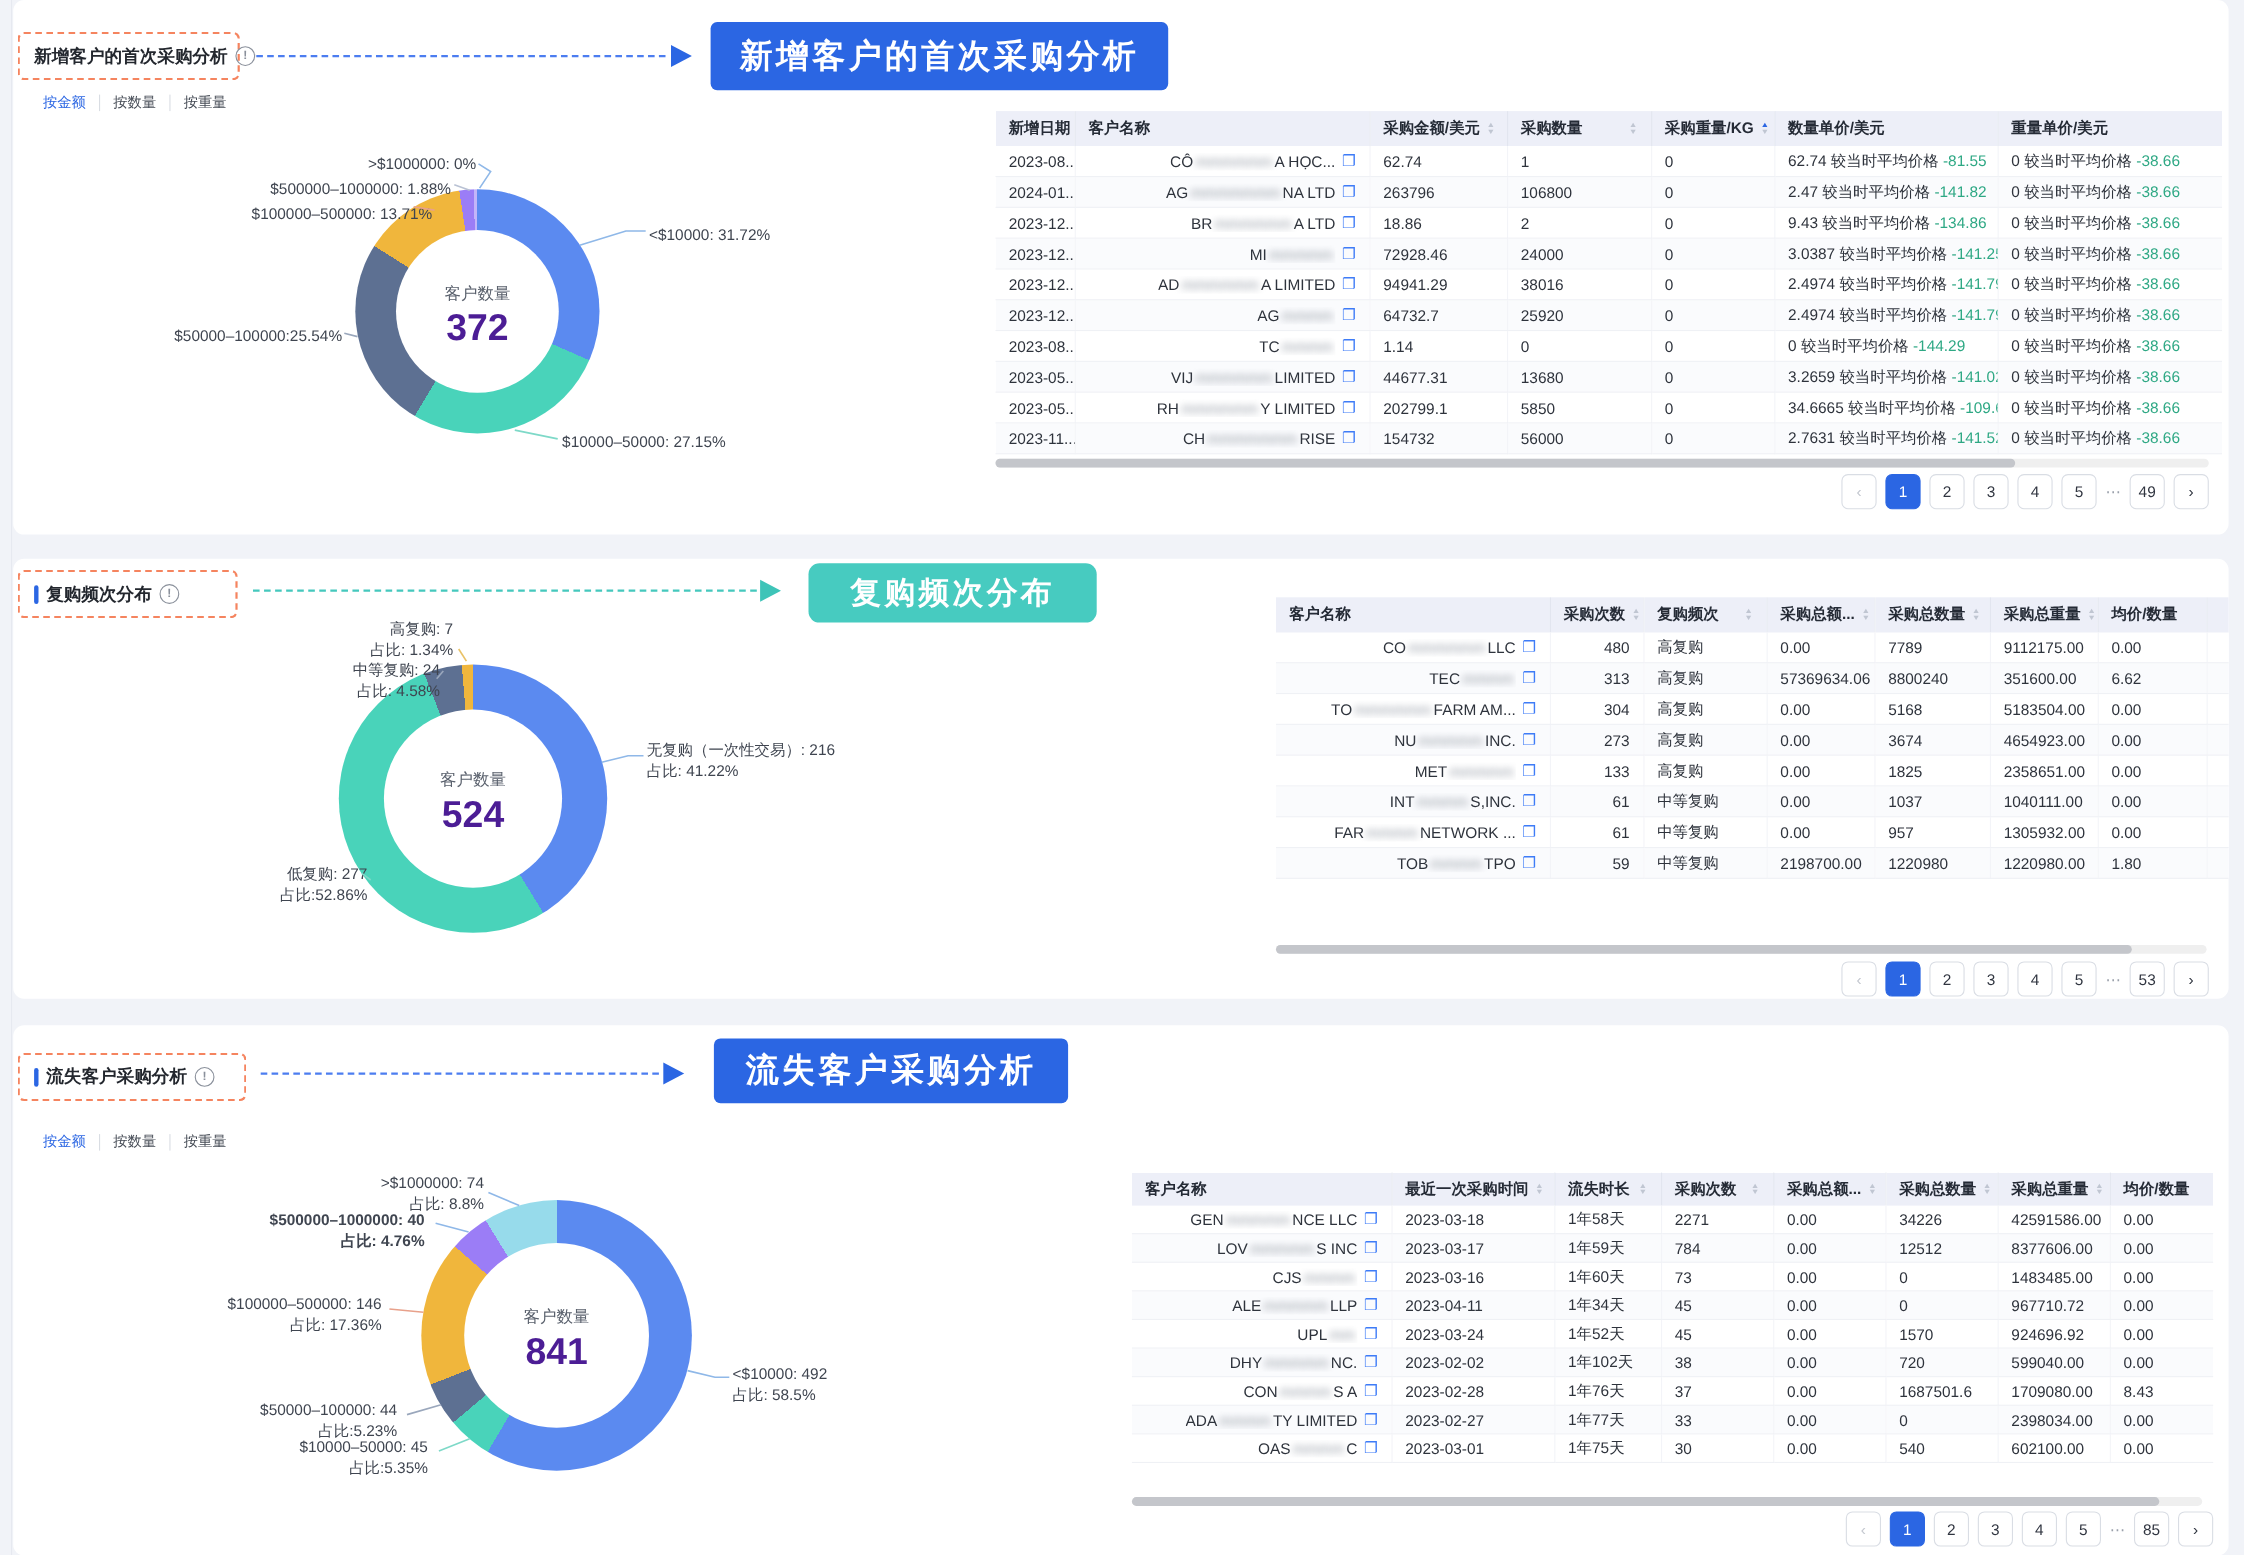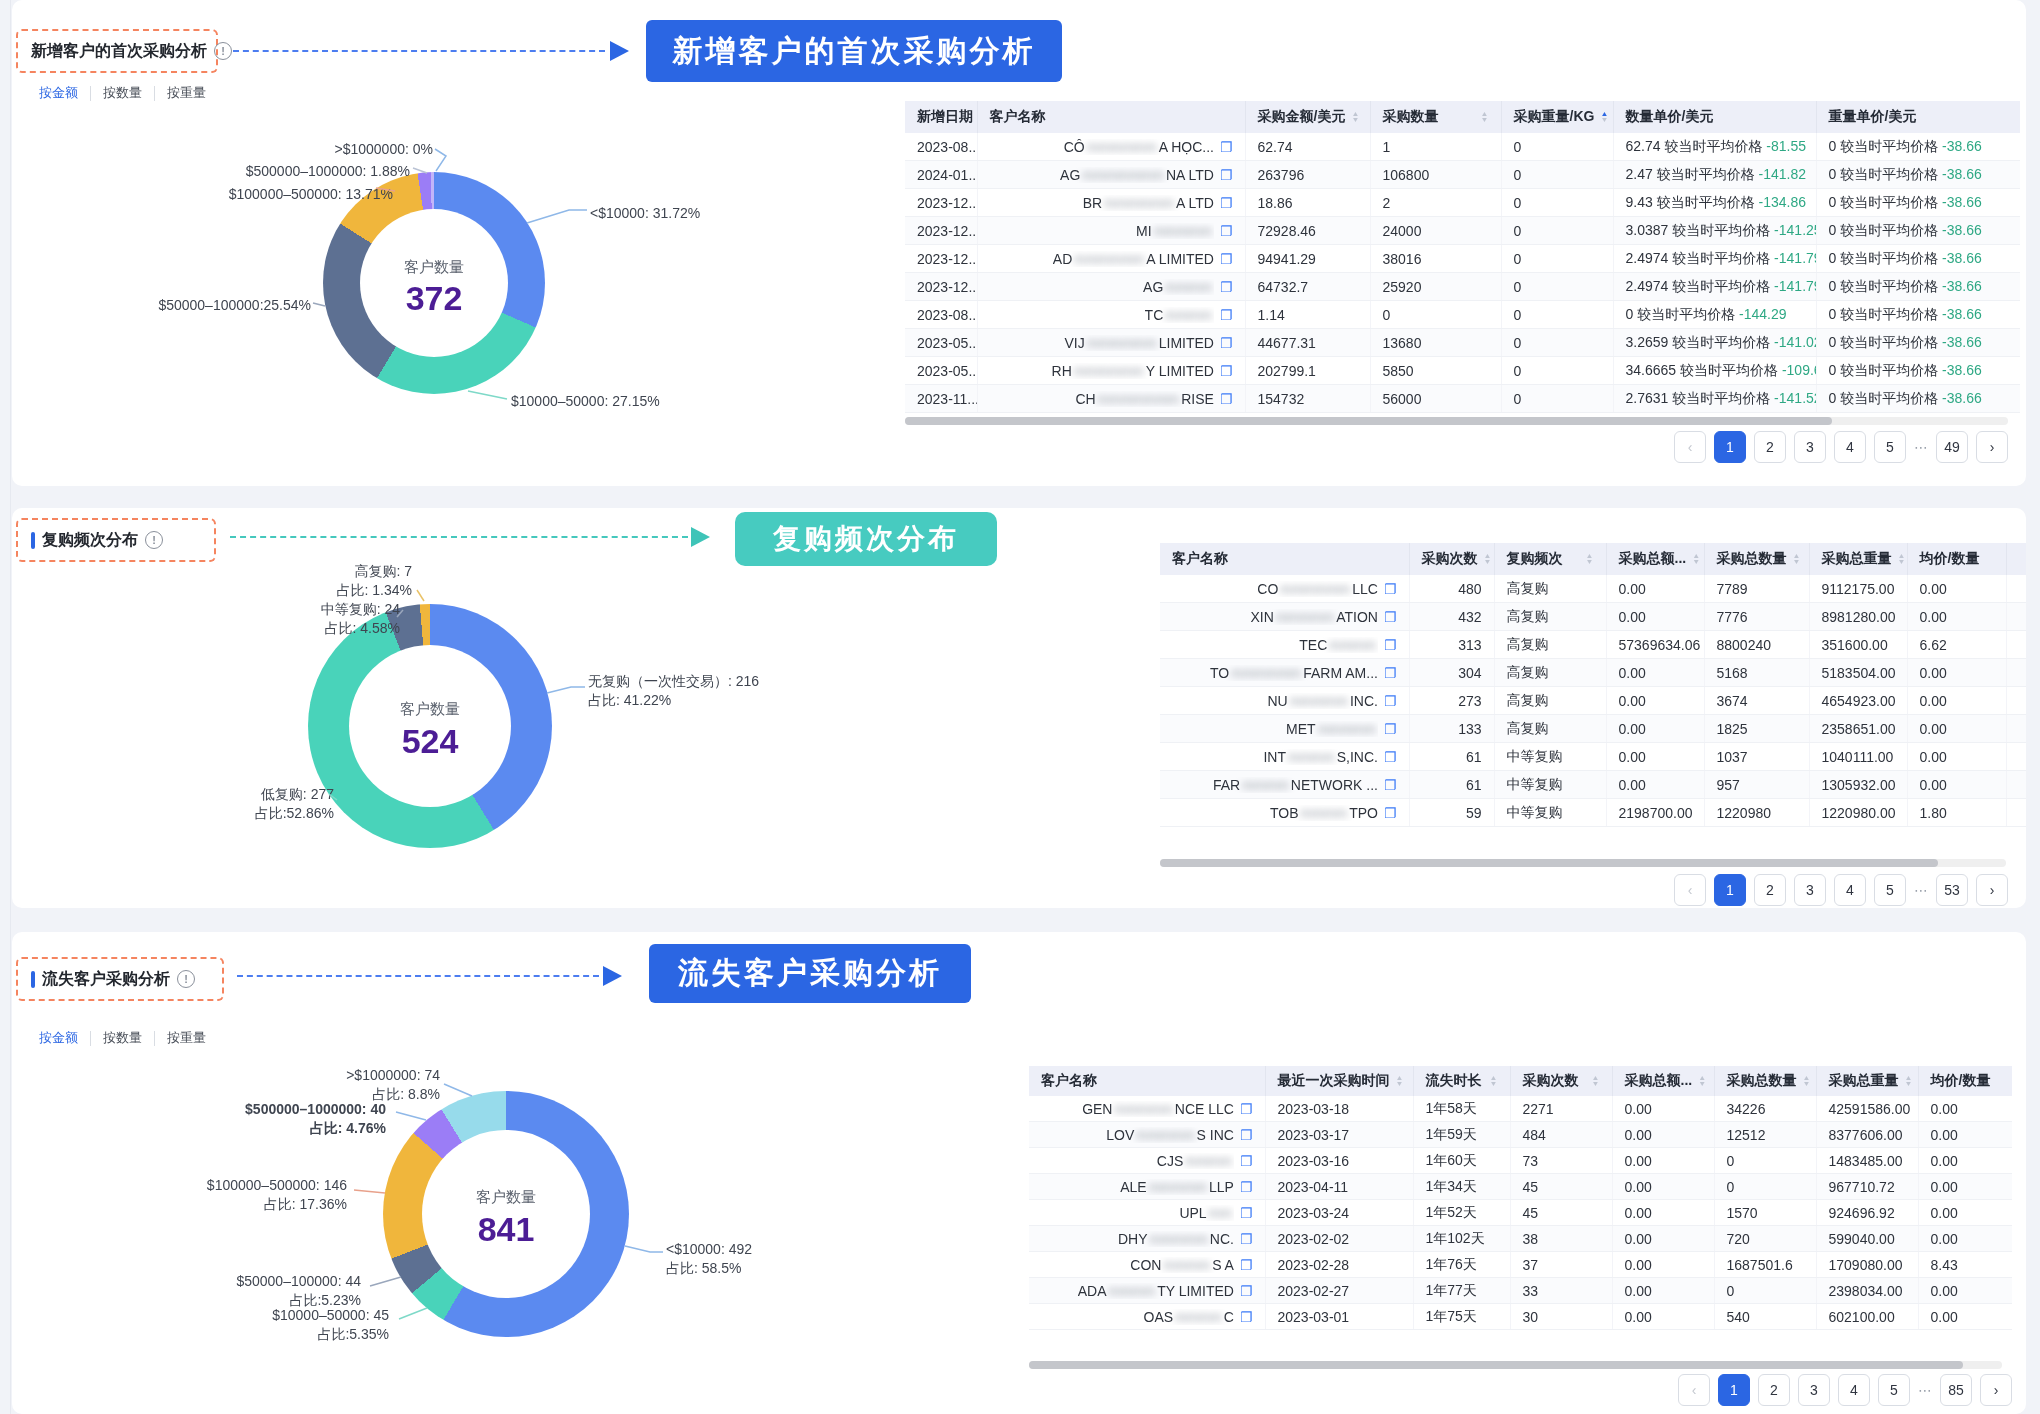--- a/index.html
+++ b/index.html
@@ -432,35 +432,20 @@
           </td>
       <td class="num-r">480</td>
       <td>高复购</td>
       <td>0.00</td>
       <td>7789</td>
       <td>9112175.00</td>
       <td>0.00</td>
       <td></td>
     </tr>
 
-    <tr>
-      <td>
-            <div class="name-td">
-              <span class="name-wrap"><span>XIN</span><span class="redact">mmmmm</span><span>ATION</span></span>
-              <span class="copy">❐</span>
-            </div>
-          </td>
-      <td class="num-r">432</td>
-      <td>高复购</td>
-      <td>0.00</td>
-      <td>7776</td>
-      <td>8981280.00</td>
-      <td>0.00</td>
-      <td></td>
-    </tr>
 
     <tr>
       <td>
             <div class="name-td">
               <span class="name-wrap"><span>TEC</span><span class="redact">mmmm</span><span></span></span>
               <span class="copy">❐</span>
             </div>
           </td>
       <td class="num-r">313</td>
       <td>高复购</td>
@@ -730,21 +715,21 @@
 
     <tr>
       <td>
             <div class="name-td">
               <span class="name-wrap"><span>LOV</span><span class="redact">mmmmm</span><span>S INC</span></span>
               <span class="copy">❐</span>
             </div>
           </td>
       <td>2023-03-17</td>
       <td>1年59天</td>
-      <td>484</td>
+      <td>784</td>
       <td>0.00</td>
       <td>12512</td>
       <td>8377606.00</td>
       <td>0.00</td>
     </tr>
 
     <tr>
       <td>
             <div class="name-td">
               <span class="name-wrap"><span>CJS</span><span class="redact">mmmm</span><span></span></span>

